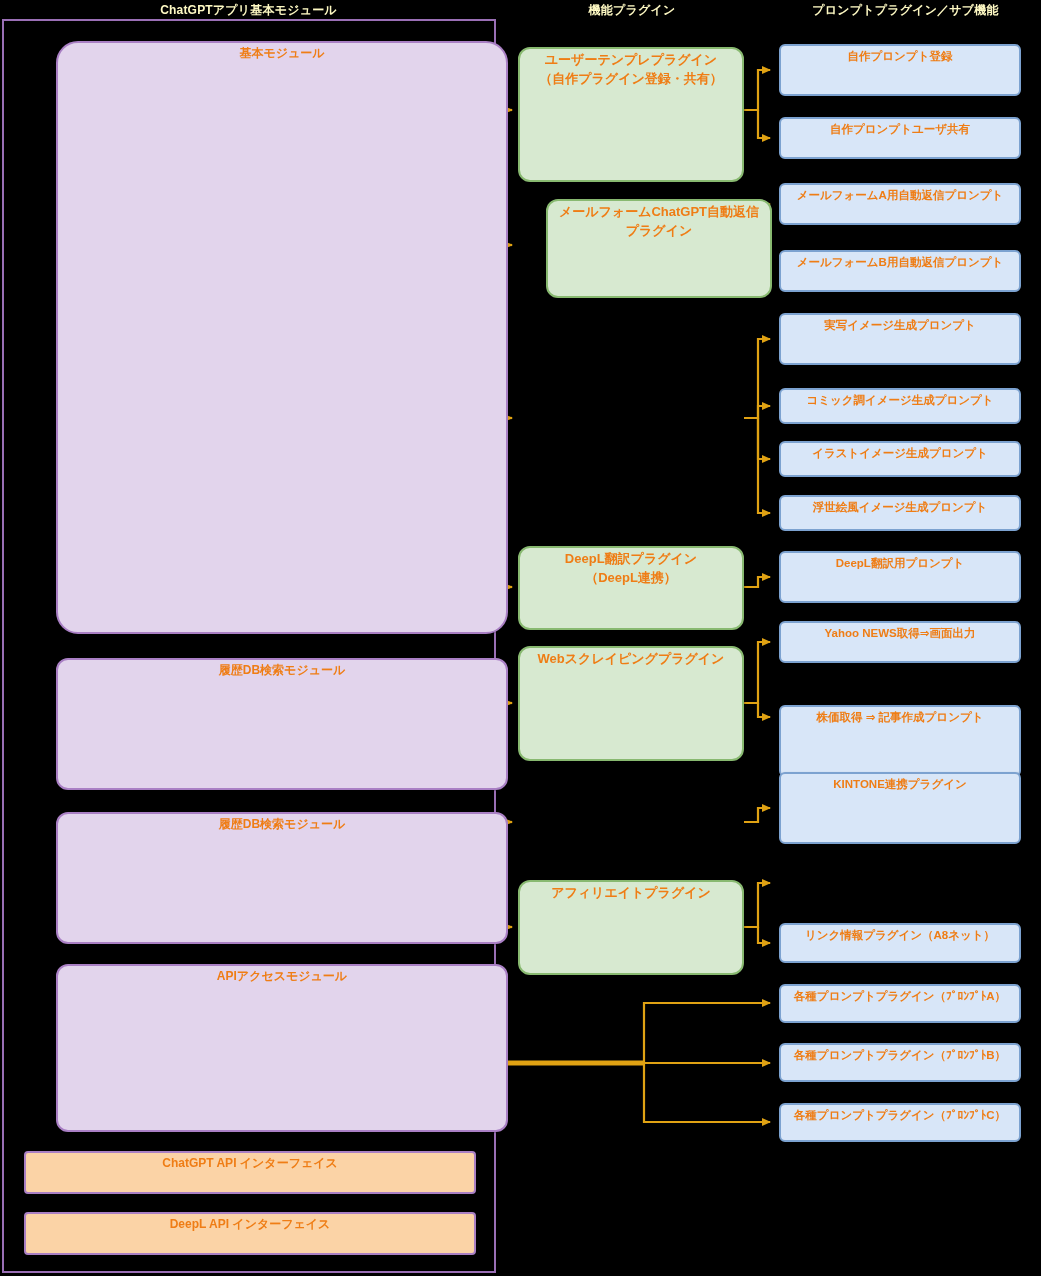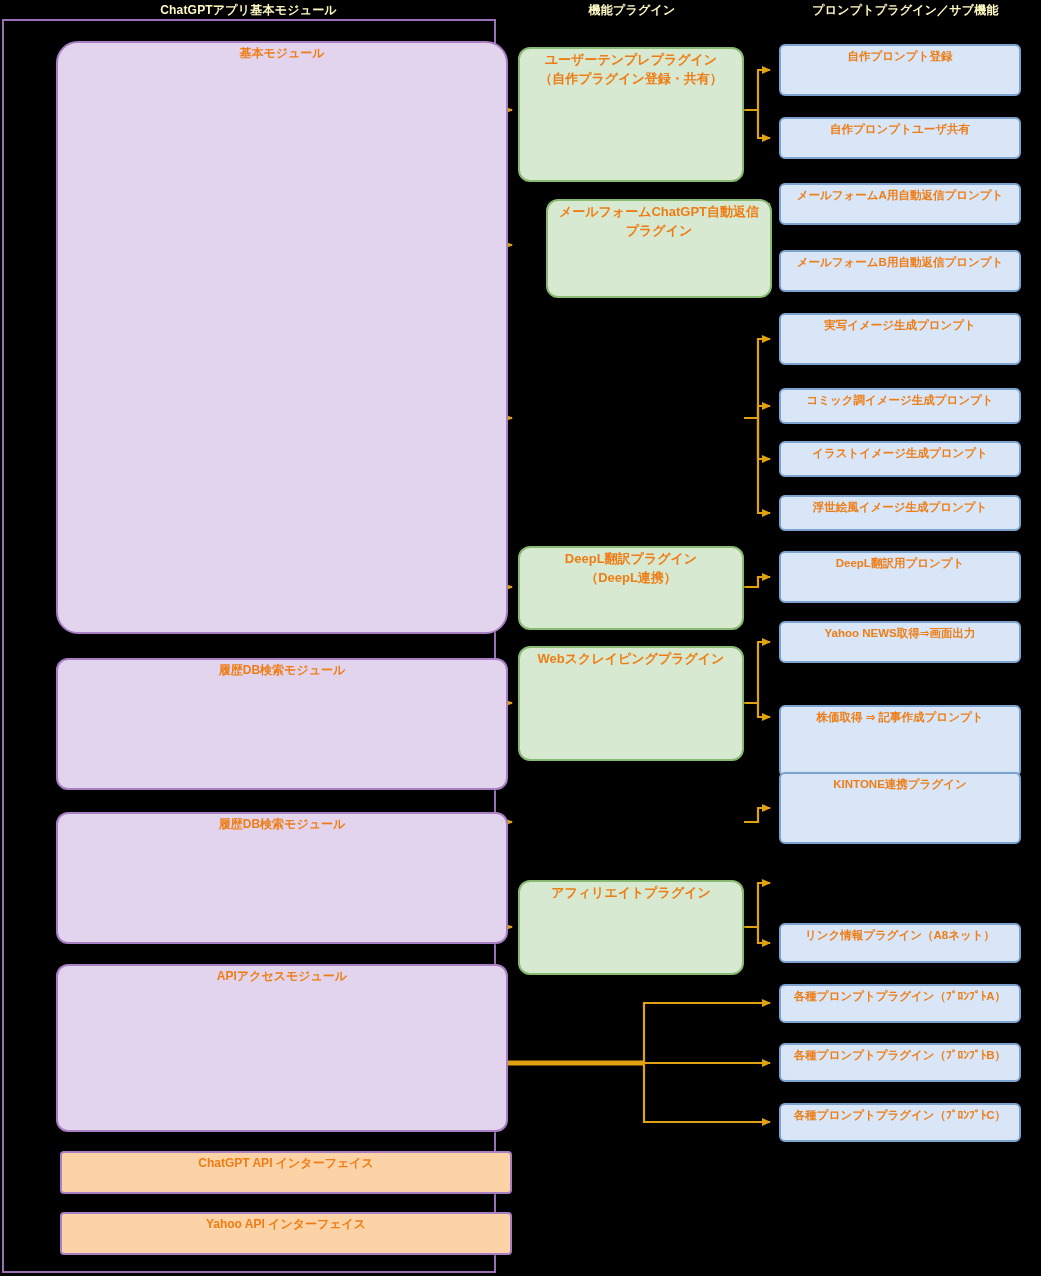--- a/index.html
+++ b/index.html
@@ -71,21 +71,20 @@
     margin-left: 32px;
   }
   .node.purple.big { border-radius: 22px; }
 
   .node.orange {
     background: #fbd3a6;
     border: 2px solid #a97fc4;
     border-radius: 4px;
     font-size: 12px;
     box-shadow: 0 1px 1px rgba(0,0,0,0.25);
-    margin-left: 36px;
   }
 
   .node.green {
     background: #d7e9d0;
     border: 2px solid #88b970;
     border-radius: 12px;
     font-size: 13px;
     box-shadow: 1px 1px 2px rgba(0,0,0,0.3);
   }
 
@@ -202,21 +201,21 @@
 
   <div class="node purple" style="left:24px; top:964px; width:452px; height:168px;">
     <span>APIアクセスモジュール</span>
   </div>
 
   <div class="node orange" style="left:24px; top:1151px; width:452px; height:43px;">
     <span>ChatGPT API インターフェイス</span>
   </div>
 
   <div class="node orange" style="left:24px; top:1212px; width:452px; height:43px;">
-    <span>Yahoo API インターフェイス</span>
+    <span>DeepL API インターフェイス</span>
   </div>
 
   <div class="node green" style="left:518px; top:47px; width:226px; height:135px;">
     <span>ユーザーテンプレプラグイン<br>（自作プラグイン登録・共有）</span>
   </div>
 
   <div class="node green" style="left:518px; top:199px; width:226px; height:99px;margin-left:28px;">
     <span>メールフォームChatGPT自動返信プラグイン</span>
   </div>
 

